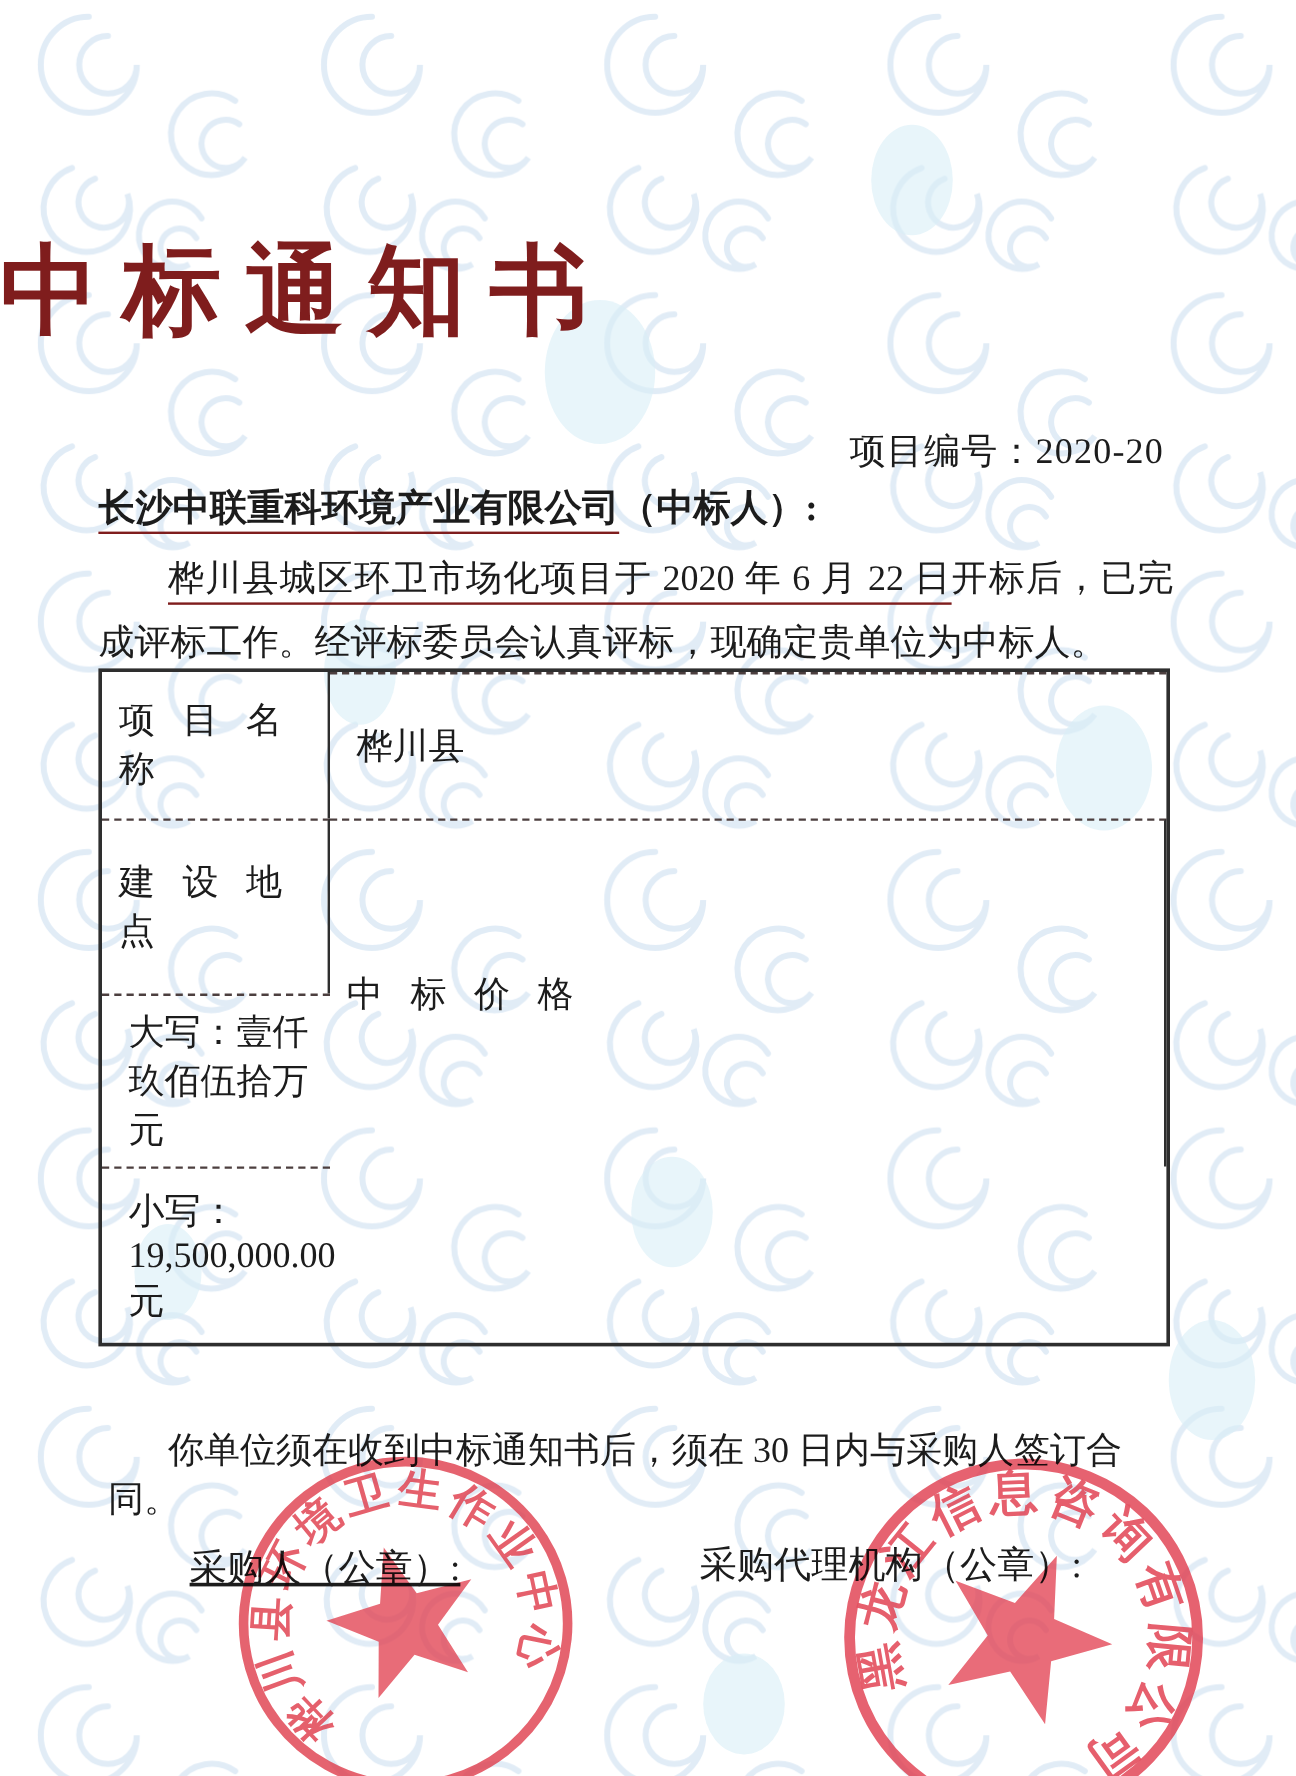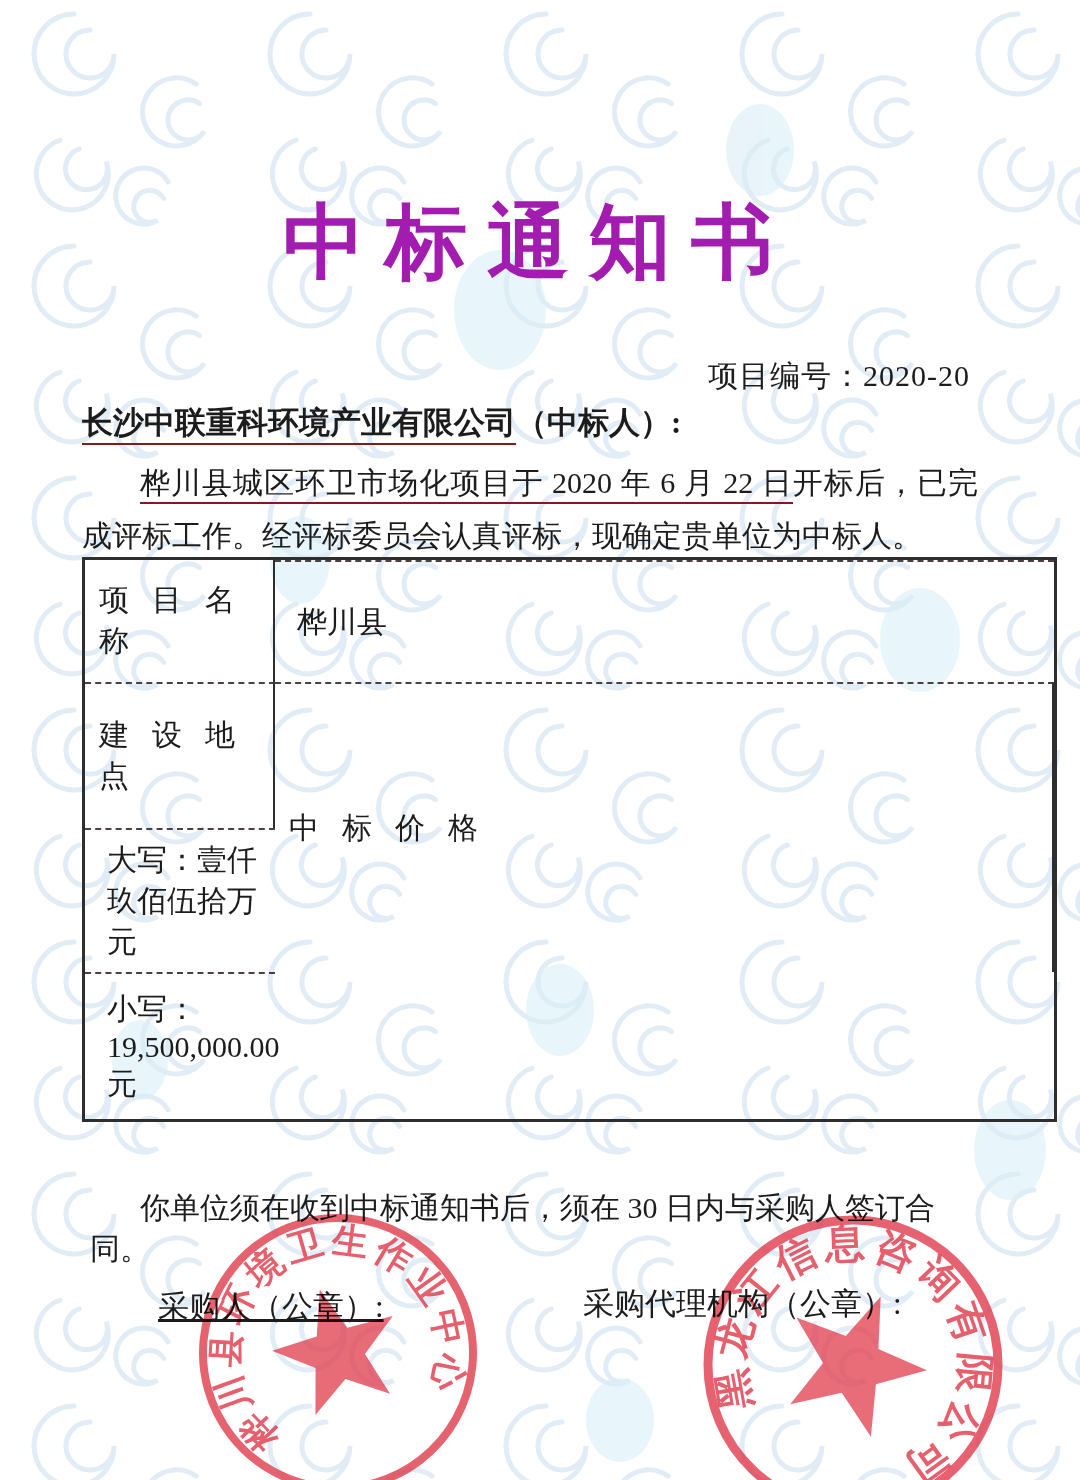--- a/index.html
+++ b/index.html
@@ -12,25 +12,24 @@
     background: #fdfeff;
     overflow: hidden;
     color: #1c1c1c;
   }
   .bg-svg { position: absolute; inset: 0; z-index: 0; }
   .content { position: absolute; inset: 0; z-index: 2; }
 
   .doc-title {
     position: absolute;
     top: 188px; left: 0; right: 4px;
-    text-align: center;
     font-size: 82px;
     font-weight: 600;
     letter-spacing: 20px;
-    color: #a21caf;
+    color: #7f1d1d;
   }
   .proj-no {
     position: absolute;
     top: 356px; right: 110px;
     font-size: 30px;
     letter-spacing: 1px;
   }
   .recipient {
     position: absolute;
     top: 402px; left: 82px;
@@ -43,21 +42,21 @@
     top: 456px; left: 82px;
     width: 896px;
     font-size: 30px;
     line-height: 53px;
     text-indent: 58px;
     text-align: justify;
   }
   .award-table {
     position: absolute;
     top: 557px; left: 82px;
-    width: 975px; height: 565px;
+    width: 893px; height: 565px;
     border: 3px solid #2e2e2e;
     display: grid;
     grid-template-columns: 190px 1fr;
     grid-template-rows: 122px 146px 144px 147px;
     background: transparent;
   }
   .cell { display: flex; align-items: center; }
   .label-cell {
     padding-left: 14px;
     font-size: 30px;

